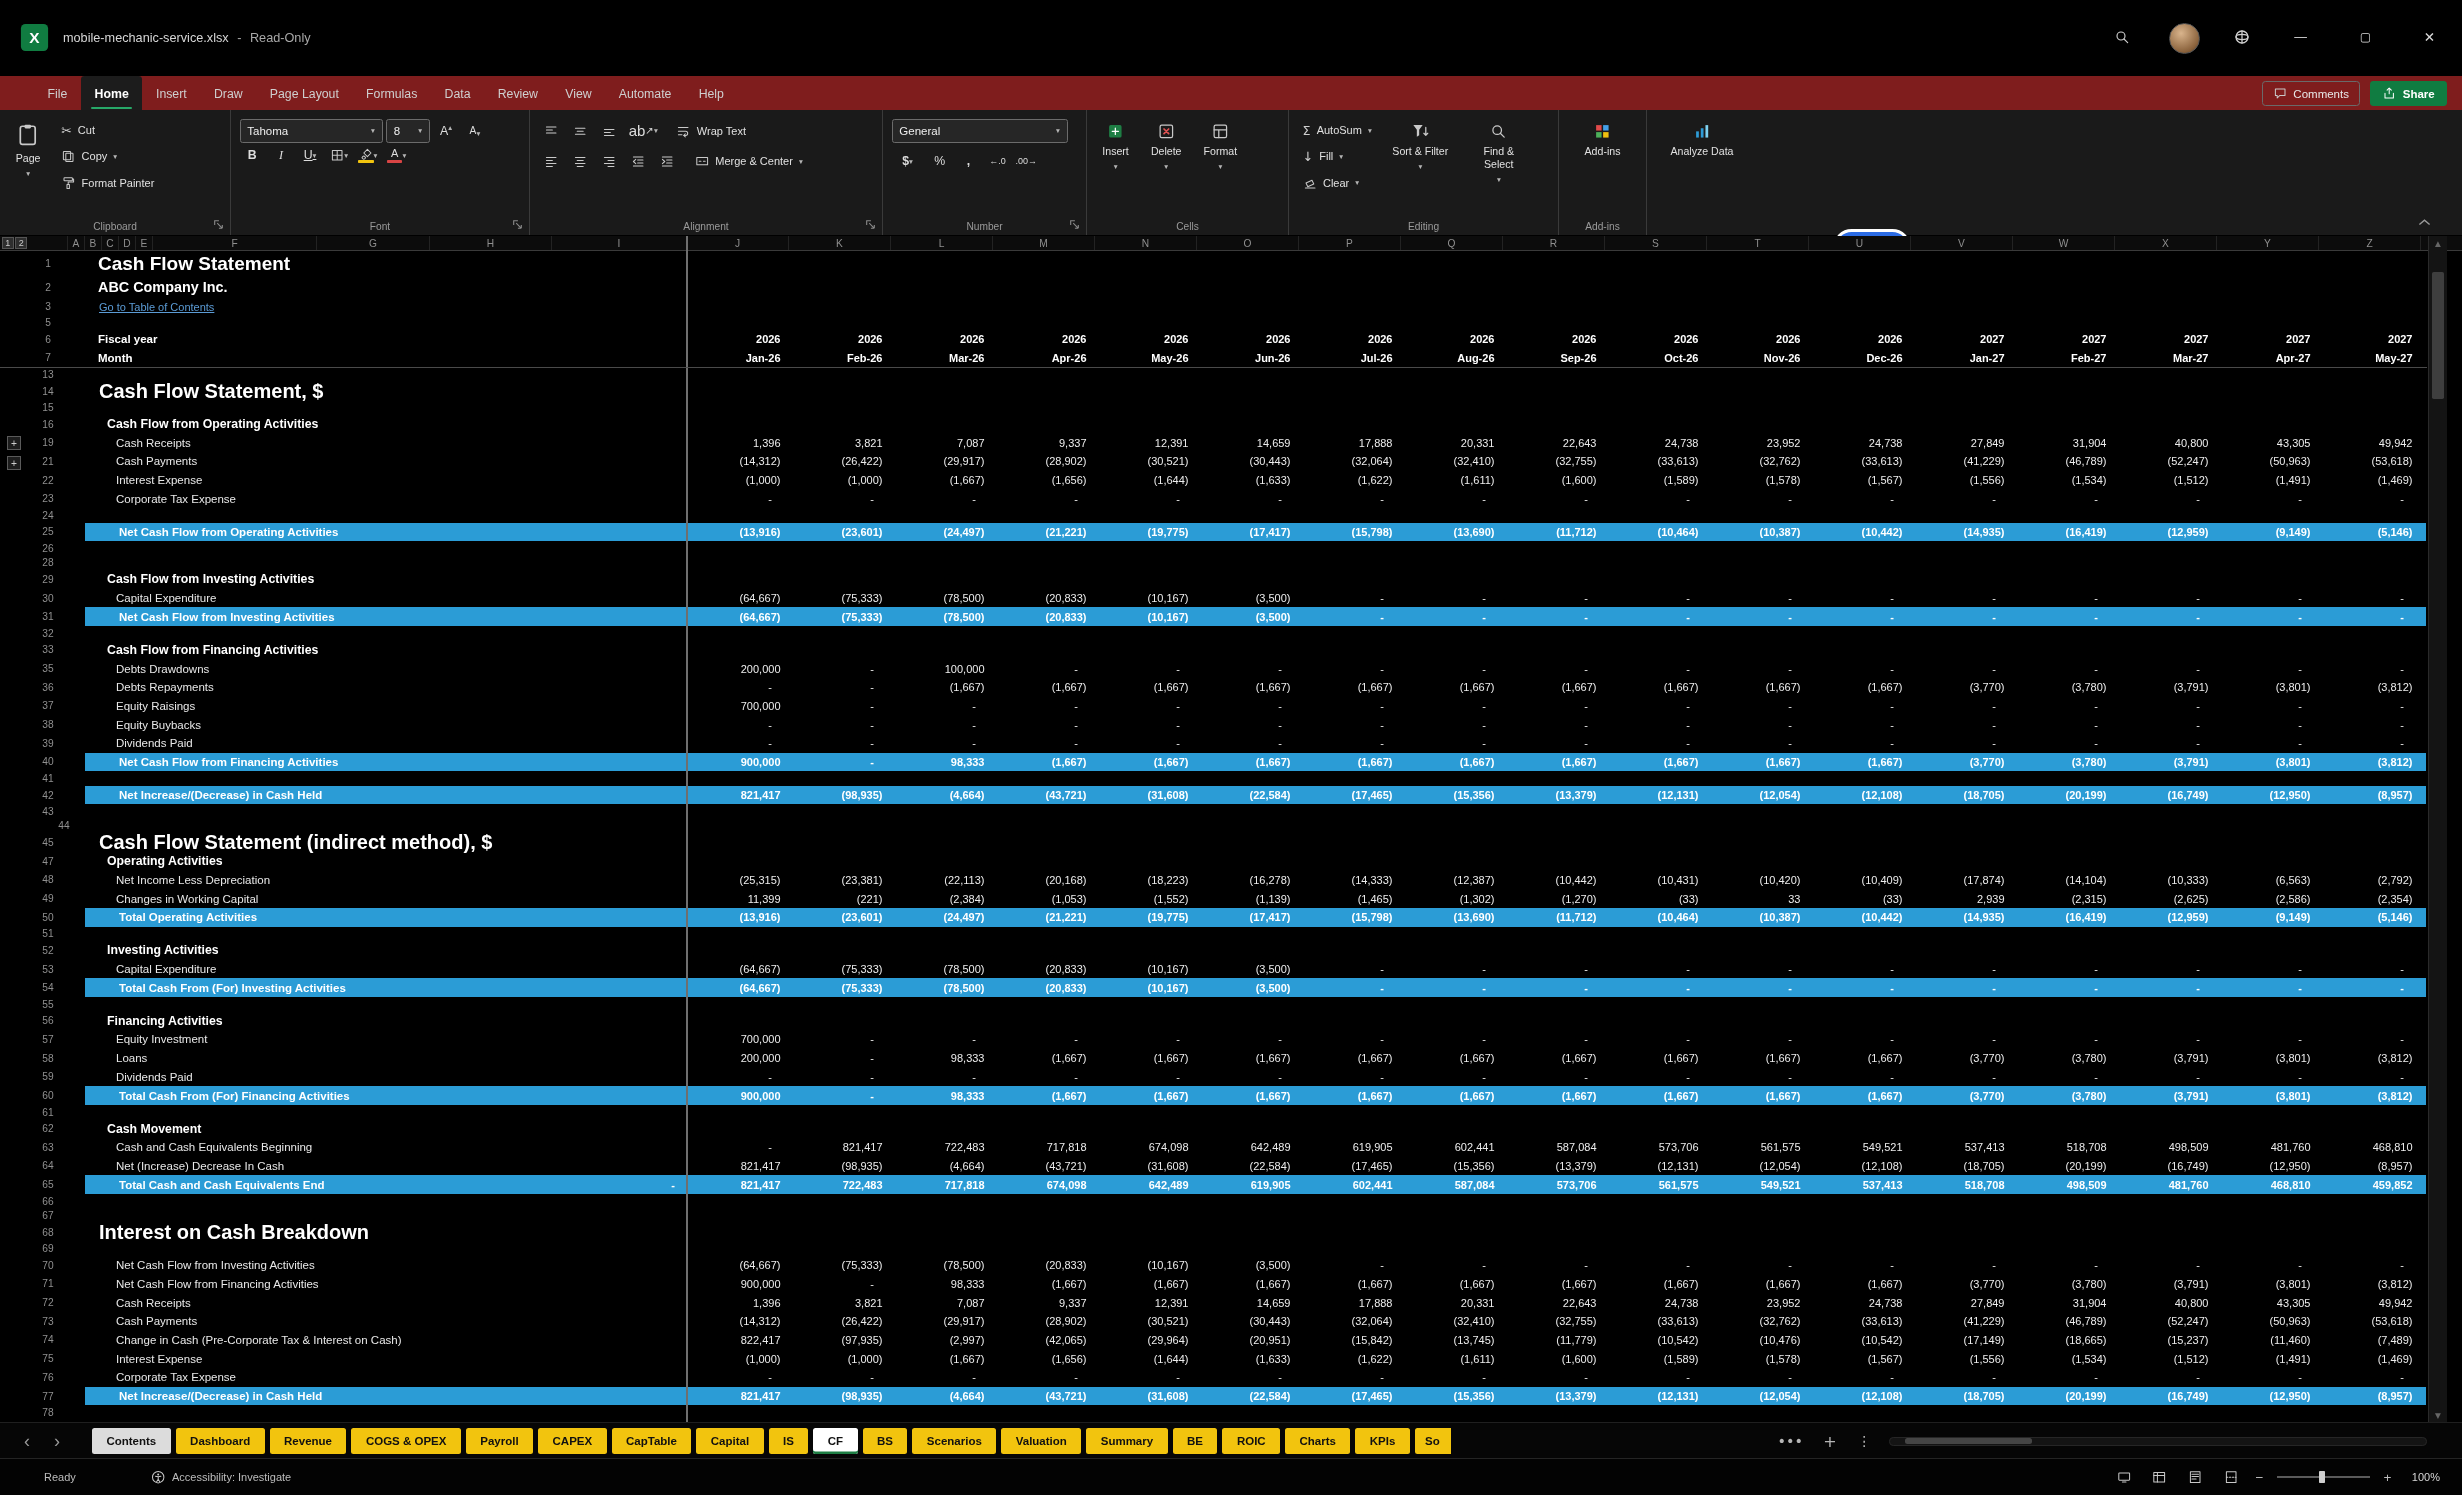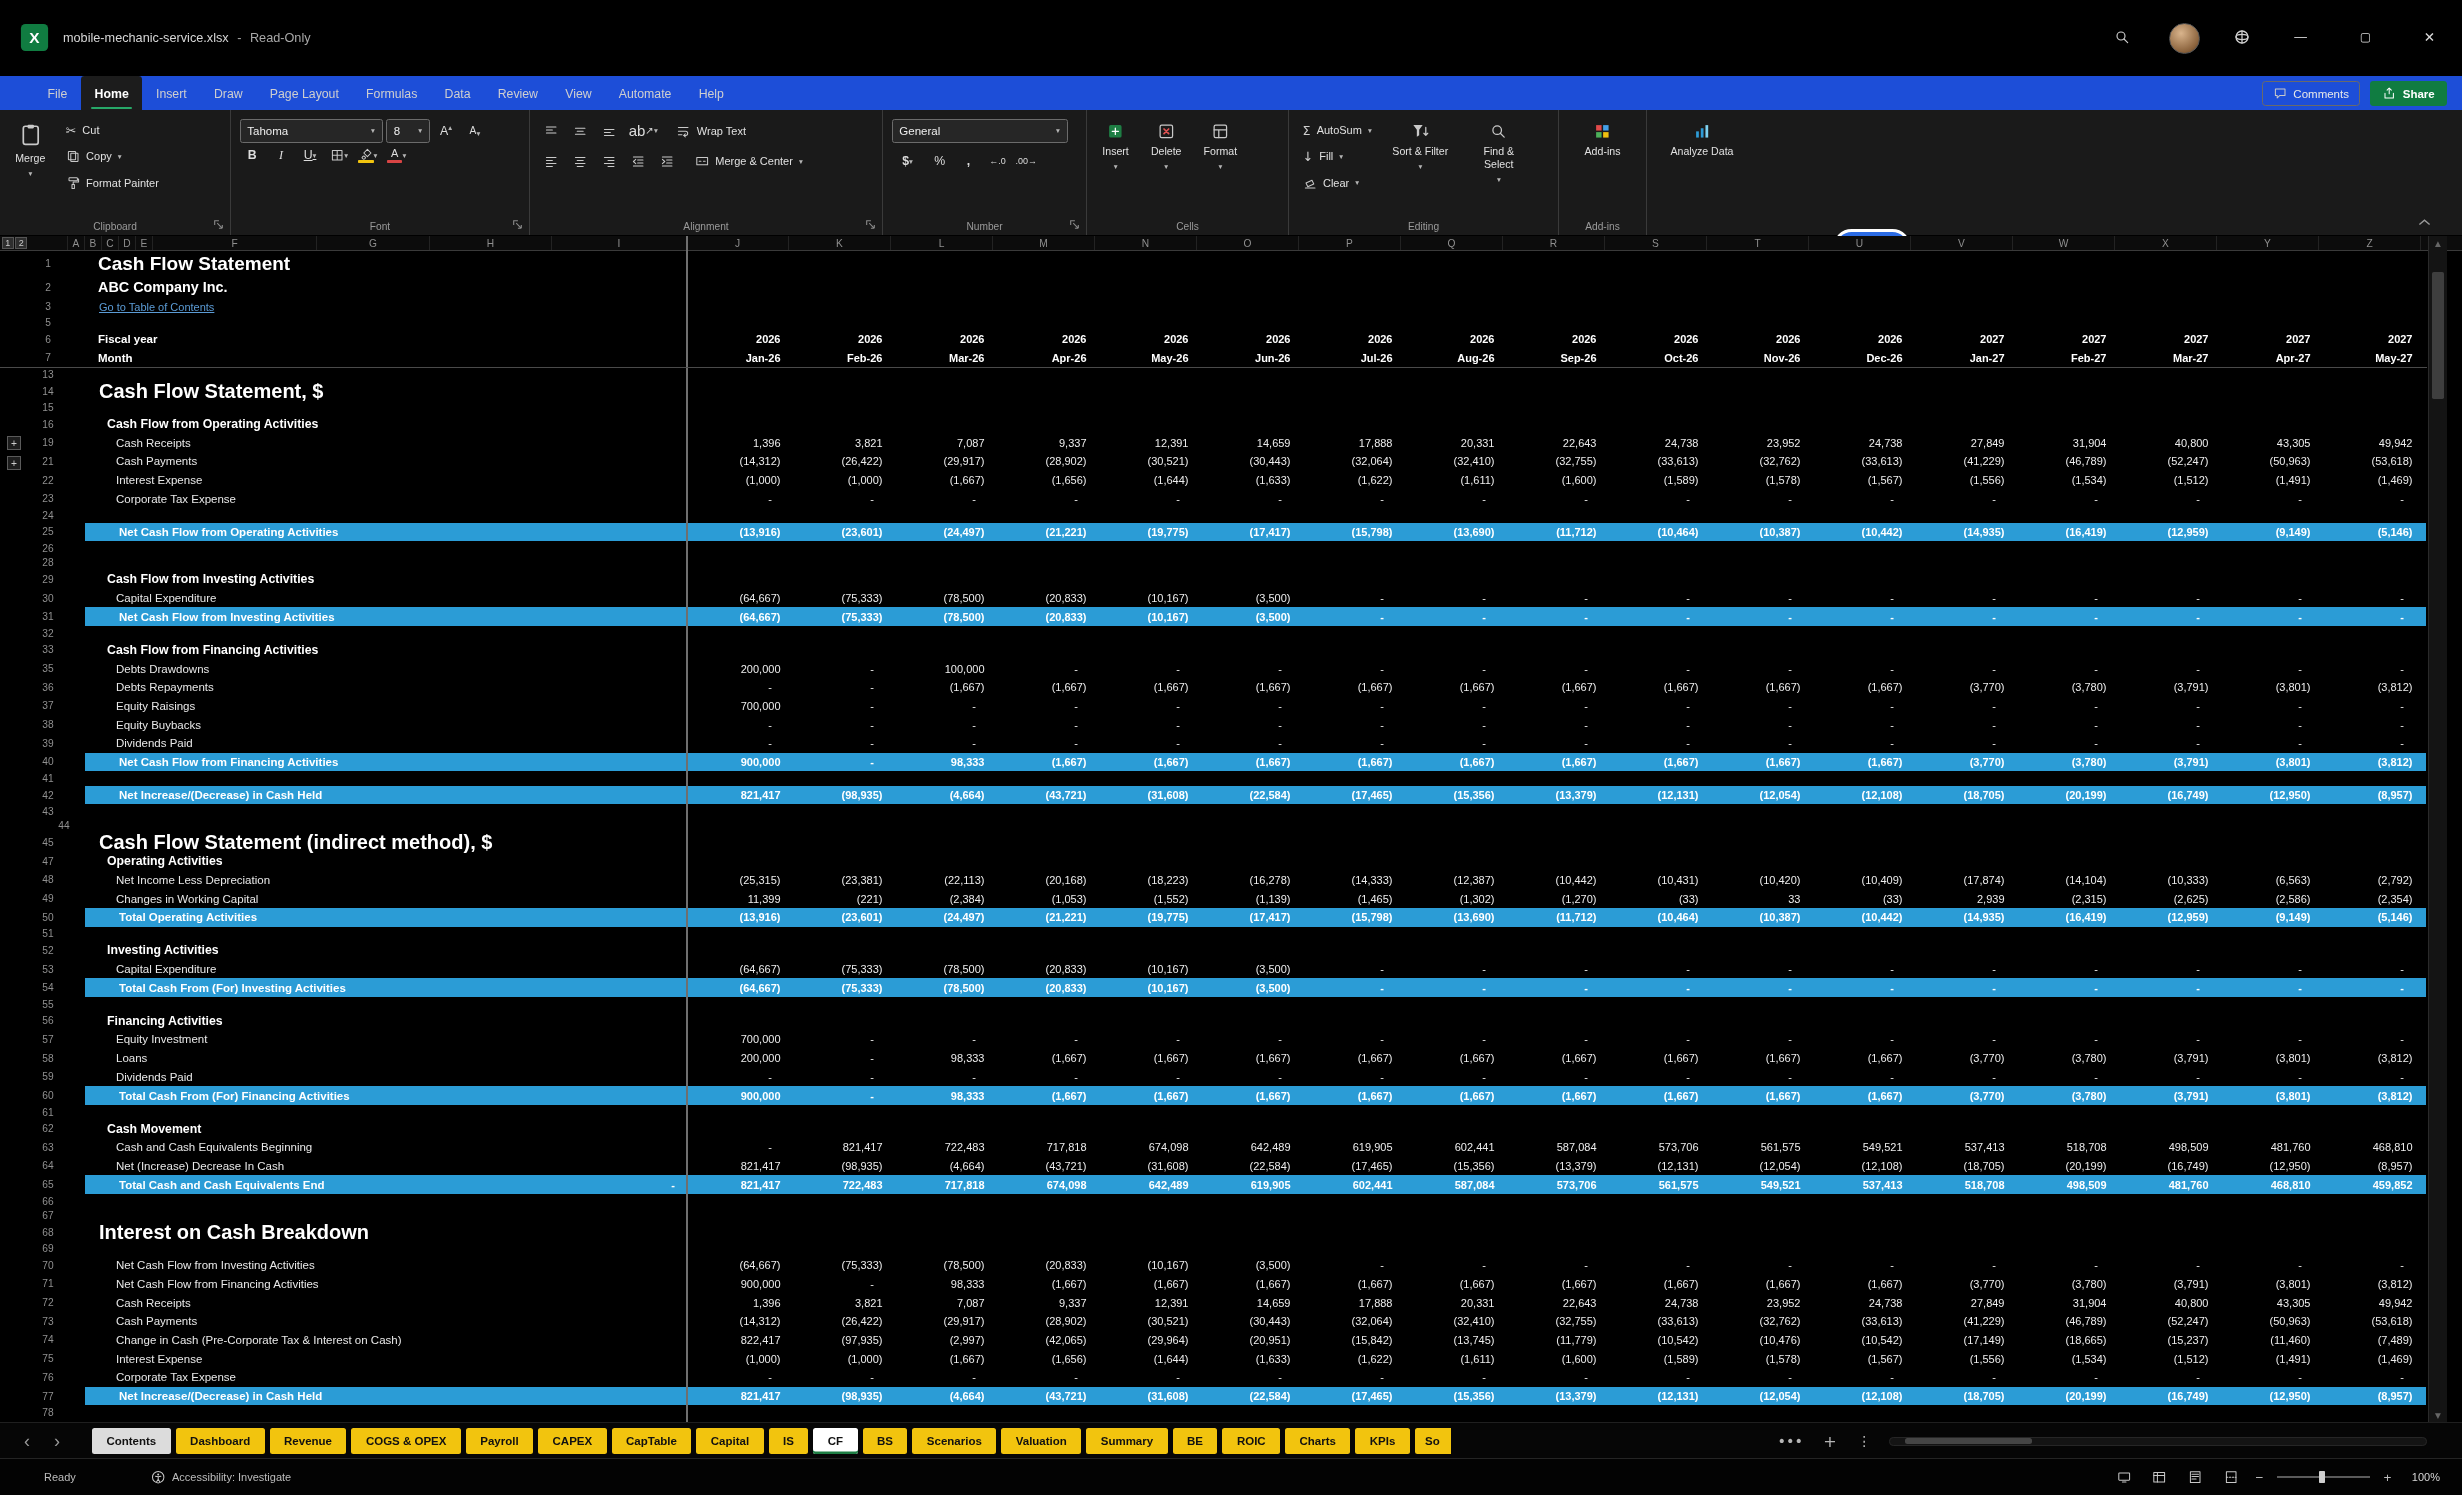--- a/index.html
+++ b/index.html
@@ -10,21 +10,21 @@
 
 #titlebar{position:absolute;left:0;top:0;width:100%;height:76px;background:#000}
 #excel-logo{position:absolute;left:20.4px;top:23px;width:29px;height:29px}
 #title-text{position:absolute;left:63px;top:0;height:76px;display:flex;align-items:center;gap:8.5px;font-size:12.7px;color:#d6d6d6}
 #title-text .dim{color:#a8a8a8}
 .tbtn{position:absolute;top:18.7px;width:37px;height:37px;display:flex;align-items:center;justify-content:center;color:#d8d8d8}
 #avatar{position:absolute;left:2169px;top:23px;width:31px;height:31px;border-radius:50%;background:radial-gradient(circle at 38% 32%,#d9b48c 0 34%,#8a623c 70%,#4c3categorie520 100%);background:radial-gradient(circle at 38% 32%,#d9b48c,#8a623c 70%,#473019);border:0.8px solid #555}
 svg.ico{stroke:#cfcfcf;fill:none;stroke-width:1.7;stroke-linecap:round;stroke-linejoin:round}
 
 
-#menubar{position:absolute;top:76px;left:0;width:100%;height:35px;background:#1d4ed8;display:flex;align-items:center;padding-left:34px}
+#menubar{position:absolute;top:76px;left:0;width:100%;height:35px;background:#7f1d1d;display:flex;align-items:center;padding-left:34px}
 .menu-item{padding:0 13.6px;height:35px;display:flex;align-items:center;font-size:12.3px;color:#cfcfcf;position:relative}
 .menu-item.active{color:#fff;font-weight:bold;background:#1c1c1c;border-radius:3.4px 3.4px 0 0}
 .menu-item.active::after{content:"";position:absolute;left:10.2px;right:10.2px;bottom:1.7px;height:2.5px;background:#27A868;border-radius:1.7px}
 #menubar-right{position:absolute;right:15.3px;top:0;height:35px;display:flex;align-items:center;gap:10.2px}
 #comments-btn{height:24.6px;border:0.8px solid #6a6a6a;border-radius:3.4px;padding:0 10.2px;font-size:11.5px;gap:6px;color:#e8e8e8}
 #share-btn{height:24.6px;background:#107C41;border-radius:3.4px;padding:0 12px;font-size:11.5px;gap:6px;color:#fff;font-weight:bold}
 
 
 #ribbon{position:absolute;top:110px;left:0;width:100%;height:126px;background:#1a1a1a;border-bottom:0.8px solid #000}
 #ribbon-groups{display:flex;height:100%}
@@ -178,21 +178,21 @@
 
   <div id="ribbon">
     <div id="ribbon-groups">
 
       <div class="rgroup" style="width:231px">
         <button class="bigbtn">
           <svg class="ic32" viewBox="0 0 24 24">
               <rect x="5" y="4" width="14" height="17" rx="2"></rect>
               <rect class="f" x="9" y="2.5" width="6" height="3.5" rx="1"></rect>
             </svg>
-          <span>Merge</span>
+          <span>Page</span>
           <span class="caret">▾</span>
         </button>
         <div class="vstack">
           <button class="smallbtn">
               <span class="gly">✂</span>
               <span>Cut</span>
             </button>
           <button class="smallbtn">
               <svg class="ic16" viewBox="0 0 24 24">
                 <rect x="4" y="4" width="12" height="14" rx="1"></rect>

